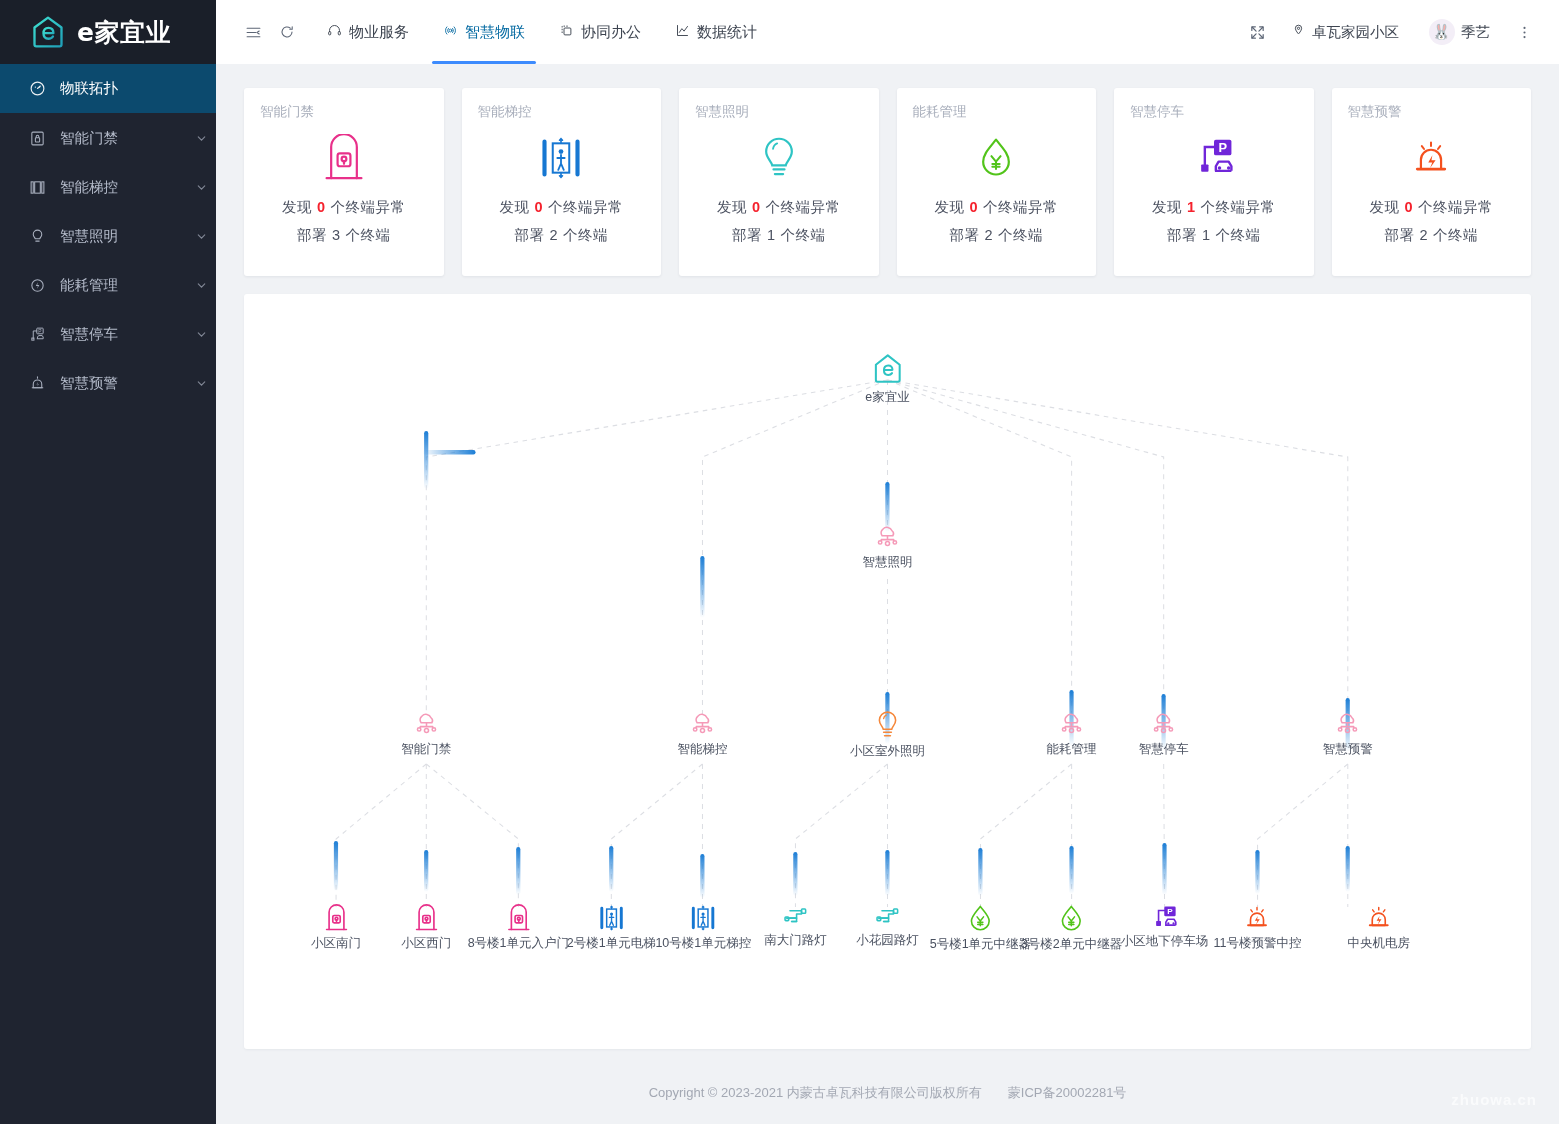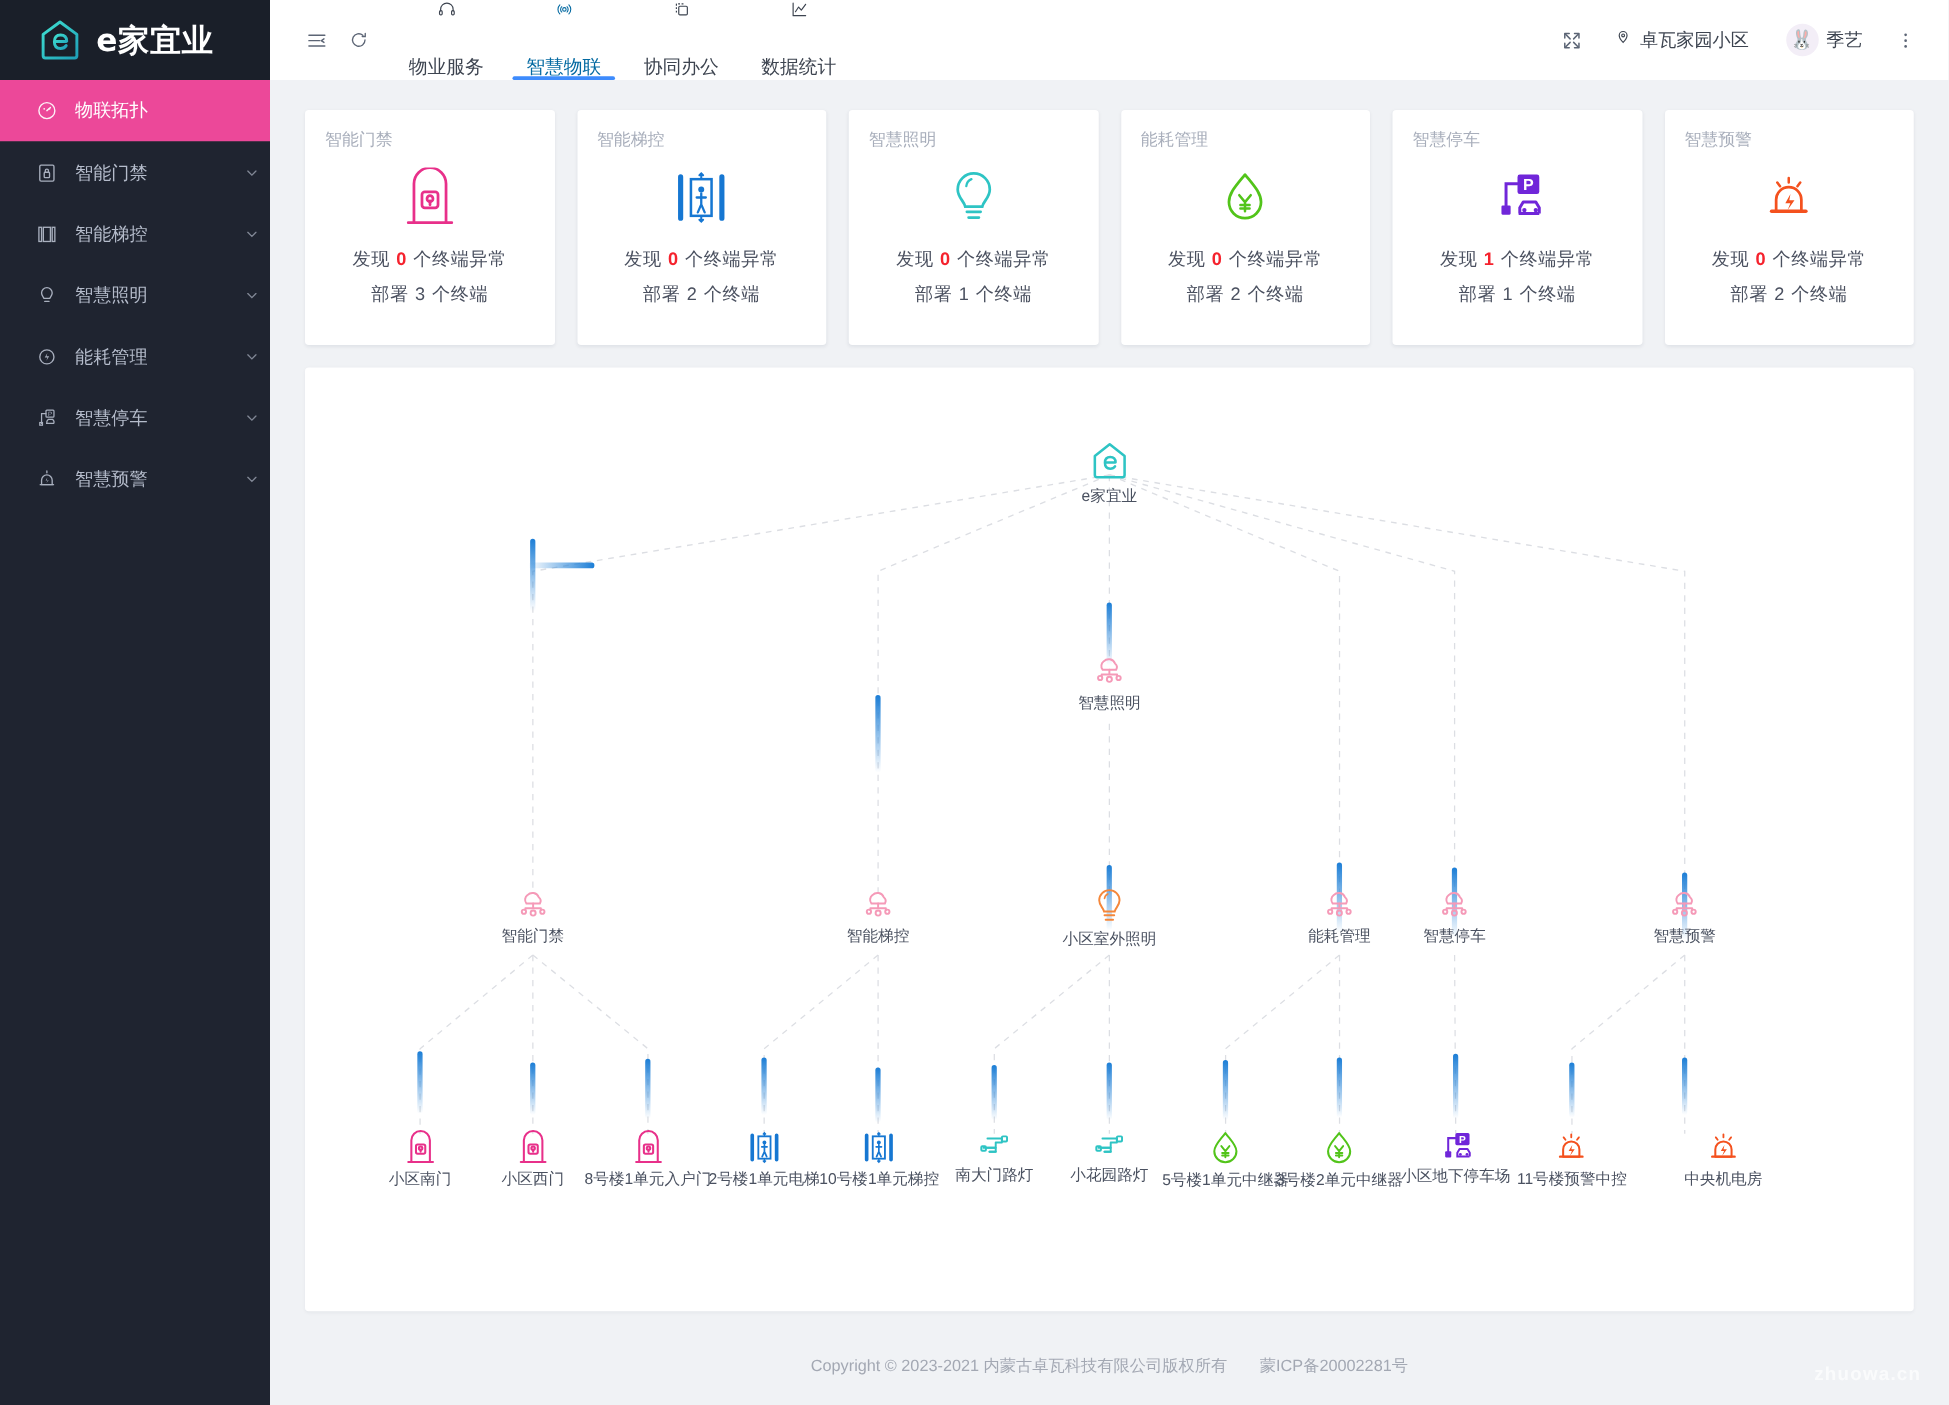--- a/index.html
+++ b/index.html
@@ -14,40 +14,40 @@
   .sidebar { width: 216px; height: 1124px; background: #1f2430; flex: 0 0 216px;
              display: flex; flex-direction: column; }
   .logo-row { height: 64px; background: #1a1f29; display: flex; align-items: center;
               padding-left: 30px; gap: 11px; }
   .logo-mark { width: 36px; height: 36px; flex: 0 0 36px; }
   .logo-text { font-size: 25px; font-weight: 700; color: #fff; letter-spacing: .5px;
                font-family: "DejaVu Sans", sans-serif; }
   .nav-list { padding-top: 0; }
   .nav-item { height: 49px; display: flex; align-items: center; padding-left: 26px;
               color: #b5bccb; font-size: 14.5px; position: relative; cursor: pointer; }
-  .nav-item.active { background: #ec4899; color: #fff; }
+  .nav-item.active { background: #0c4a6e; color: #fff; }
   .nav-item .ni-icon { width: 22px; height: 22px; flex: 0 0 22px; display: flex;
                        align-items: center; justify-content: center; margin-right: 12px;
                        opacity: .92; }
   .nav-item .ni-label { flex: 1; }
   .nav-item .ni-chev { width: 30px; display: flex; align-items: center;
                        justify-content: center; opacity: .65; }
   .nav-gap { height: 1px; }
 
   
   .main { flex: 1; height: 1124px; display: flex; flex-direction: column;
           background: #f0f2f5; overflow: hidden; }
 
   .topbar { height: 64px; background: #fff; display: flex; align-items: center;
             padding: 0 18px 0 20px; position: relative; flex: 0 0 64px; }
   .tb-icon-btn { width: 34px; height: 34px; display: flex; align-items: center;
                  justify-content: center; color: #5c6575; cursor: pointer; }
   .tb-tabs { display: flex; align-items: center; height: 64px; margin-left: 6px; }
-  .tb-tab { display: flex; align-items: center; gap: 25px; height: 64px; padding: 0 17px;
-            font-size: 15px; color: #3d4450; cursor: pointer; position: relative; flex-direction: column; }
+  .tb-tab { display: flex; align-items: center; gap: 7px; height: 64px; padding: 0 17px;
+            font-size: 15px; color: #3d4450; cursor: pointer; position: relative; }
   .tb-tab.active { color: #0369a1; }
   .tb-tab.active::after { content: ""; position: absolute; left: 6px; right: 6px;
                           bottom: 0; height: 3px; background: #3d8bfd; border-radius: 2px; }
   .tb-right { margin-left: auto; display: flex; align-items: center; gap: 4px; }
   .tb-chip { display: flex; align-items: center; gap: 6px; padding: 0 13px; height: 40px;
              font-size: 14.5px; color: #3d4450; cursor: pointer; }
   .avatar { width: 26px; height: 26px; border-radius: 50%; flex: 0 0 26px;
             display: flex; align-items: center; justify-content: center;
             font-size: 15px; background: #f3eef7; }
 

